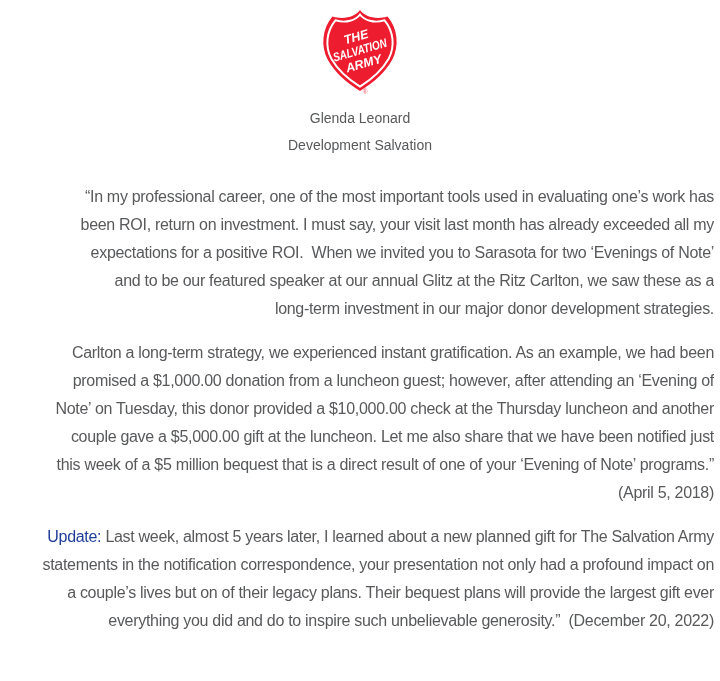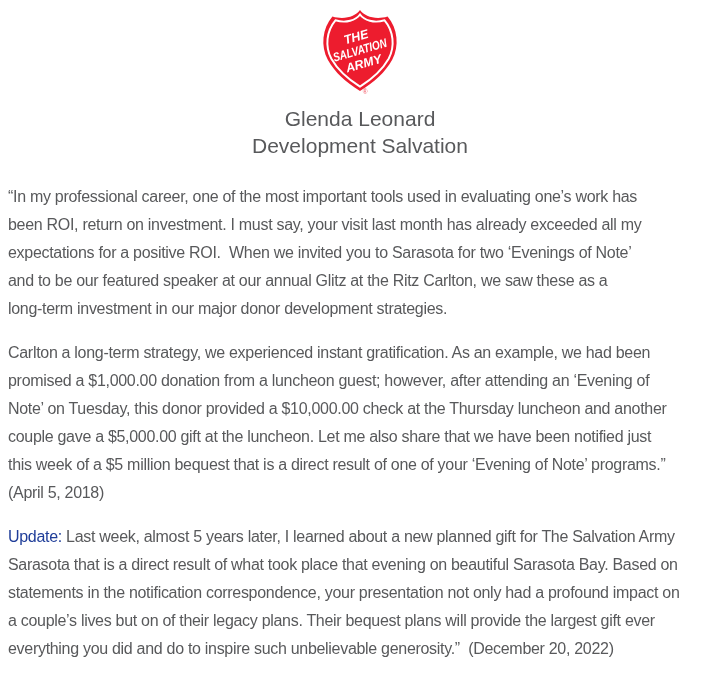--- a/index.html
+++ b/index.html
@@ -17,28 +17,28 @@
     color:var(--body-text);
   }
   .logo-wrap{display:flex;justify-content:center;padding-top:8px;}
   .logo-wrap svg{display:block;}
   .shield-fill{fill:var(--shield-red);}
   .shield-inner-border{fill:none;stroke:#ffffff;stroke-width:2.4;}
   .shield-text{fill:#ffffff;font-family:"Liberation Sans",sans-serif;font-weight:bold;font-style:italic;}
   .reg-mark{fill:var(--shield-red);opacity:0.75;font-style:normal;font-weight:normal;}
   .header-block{
     text-align:center;margin-top:10px;
-    font-size:21px;line-height:27px;color:var(--body-text);
+    font-size:14px;line-height:27px;color:var(--body-text);
   }
   .letter{
     margin-top:24px;padding:0 6px 0 8px;
     font-size:16px;line-height:28px;letter-spacing:-0.3px;
   }
   .paragraph{margin:0 0 16px 0;}
-  .line{height:28px;overflow:hidden;}
+  .line{height:28px;overflow:hidden;text-align:right;}
   .line-inner{display:inline-block;white-space:pre;transform-origin:left center;}
   .seg-italic{}
   .seg-update{font-weight:normal;color:var(--update-color);}
 </style>
 </head>
 <body>
 
 <div class="logo-wrap">
   <svg width="92" height="87" viewBox="0 0 100 94" aria-hidden="true">
     <path class="shield-fill" d="M50,2 C45,9 33,13 20,9 C9,22 7,41 15,56 C23,70 34,80 50,90 C66,80 77,70 85,56 C93,41 91,22 80,9 C67,13 55,9 50,2 Z"></path>
@@ -68,18 +68,17 @@
     <div class="paragraph">
       <div class="line"><span class="line-inner"><span>Carlton a long-term strategy, we experienced instant gratification. As an example, we had been</span></span></div>
       <div class="line"><span class="line-inner"><span>promised a $1,000.00 donation from a luncheon guest; however, after attending an </span><span class="seg-italic">‘Evening of</span></span></div>
       <div class="line"><span class="line-inner"><span class="seg-italic">Note’</span><span> on Tuesday, this donor provided a $10,000.00 check at the Thursday luncheon and another</span></span></div>
       <div class="line"><span class="line-inner"><span>couple gave a $5,000.00 gift at the luncheon. Let me also share that we have been notified just</span></span></div>
       <div class="line"><span class="line-inner"><span>this week of a $5 million bequest that is a direct result of one of your ‘Evening of Note’ programs.”</span></span></div>
       <div class="line"><span class="line-inner"><span>(April 5, 2018)</span></span></div>
     </div>
     <div class="paragraph">
       <div class="line"><span class="line-inner"><span class="seg-update">Update:</span><span> Last week, almost 5 years later, I learned about a new planned gift for The Salvation Army</span></span></div>
-      <div class="line"><span class="line-inner"><span>Sarasota that is a direct result of what took place that evening on beautiful Sarasota Bay. Based on</span></span></div>
       <div class="line"><span class="line-inner"><span>statements in the notification correspondence, your presentation not only had a profound impact on</span></span></div>
       <div class="line"><span class="line-inner"><span>a couple’s lives but on of their legacy plans. Their bequest plans will provide the largest gift ever</span></span></div>
       <div class="line"><span class="line-inner"><span>everything you did and do to inspire such unbelievable generosity.”  (December 20, 2022)</span></span></div>
     </div>
   </div>
 
 </body></html>

